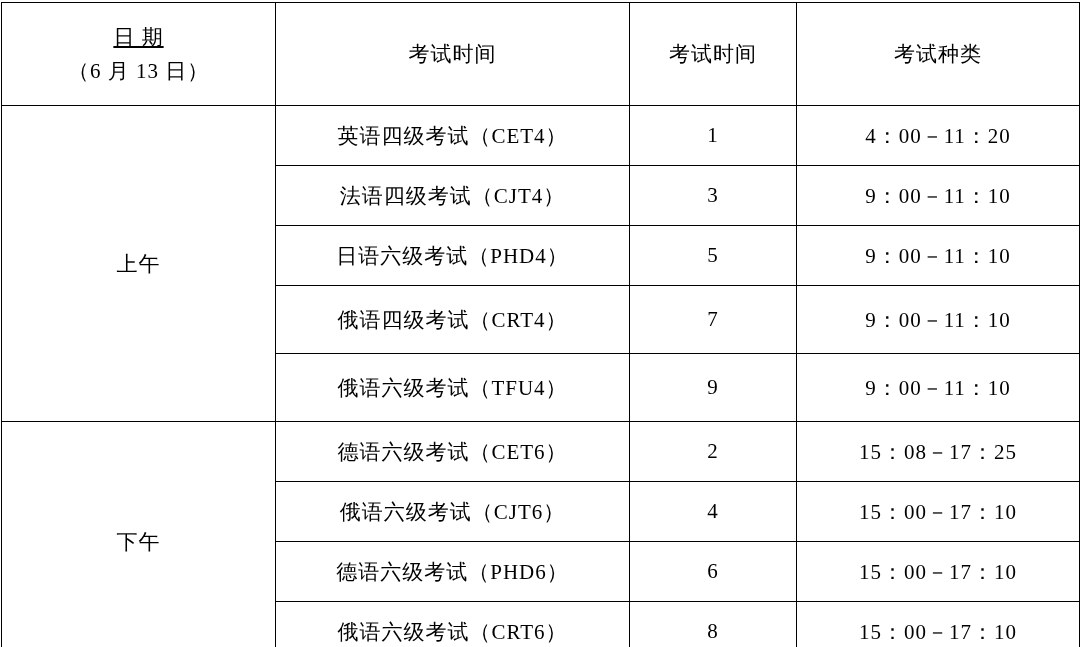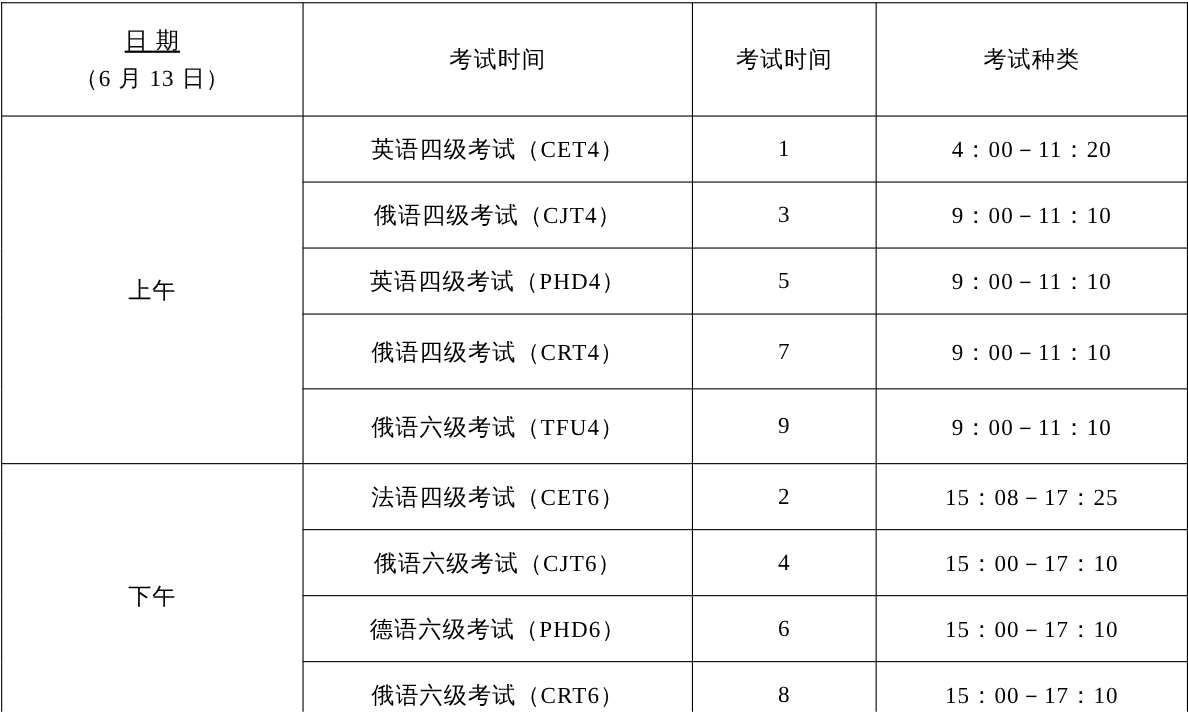--- a/index.html
+++ b/index.html
@@ -87,43 +87,43 @@
         <td class="header-cell">考试种类</td>
       </tr>
 
       <tr>
         <td class="session-cell" rowspan="5">上午</td>
         <td class="type-cell">英语四级考试（CET4）</td>
         <td class="code-cell">1</td>
         <td class="time-cell">4：00－11：20</td>
       </tr>
       <tr>
-        <td class="type-cell">俄语四级考试（CJT4）</td>
+        <td class="type-cell">法语四级考试（CJT4）</td>
         <td class="code-cell">3</td>
         <td class="time-cell">9：00－11：10</td>
       </tr>
       <tr>
-        <td class="type-cell">英语四级考试（PHD4）</td>
+        <td class="type-cell">日语六级考试（PHD4）</td>
         <td class="code-cell">5</td>
         <td class="time-cell">9：00－11：10</td>
       </tr>
       <tr class="row-tall">
         <td class="type-cell">俄语四级考试（CRT4）</td>
         <td class="code-cell">7</td>
         <td class="time-cell">9：00－11：10</td>
       </tr>
       <tr class="row-tall">
         <td class="type-cell">俄语六级考试（TFU4）</td>
         <td class="code-cell">9</td>
         <td class="time-cell">9：00－11：10</td>
       </tr>
 
       <tr>
         <td class="session-cell" rowspan="4">下午</td>
-        <td class="type-cell">法语四级考试（CET6）</td>
+        <td class="type-cell">德语六级考试（CET6）</td>
         <td class="code-cell">2</td>
         <td class="time-cell">15：08－17：25</td>
       </tr>
       <tr>
         <td class="type-cell">俄语六级考试（CJT6）</td>
         <td class="code-cell">4</td>
         <td class="time-cell">15：00－17：10</td>
       </tr>
       <tr>
         <td class="type-cell">德语六级考试（PHD6）</td>

